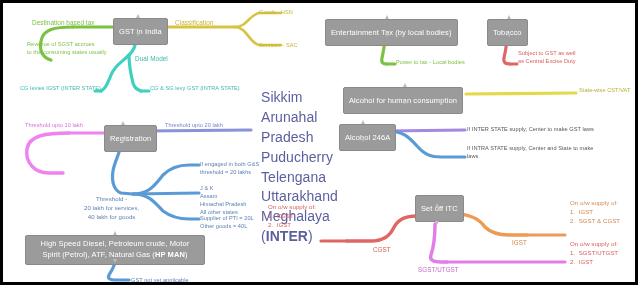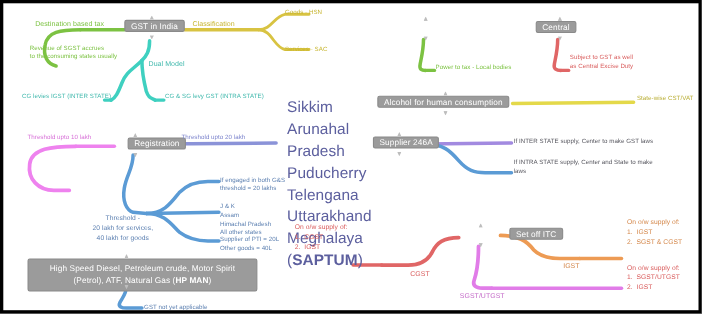--- a/index.html
+++ b/index.html
@@ -14,21 +14,21 @@
   }
   #wires{position:absolute;left:0;top:0;width:638px;height:285px;pointer-events:none;}
   .node{
     position:absolute;
     background:#9b9b9b;
     color:#ffffff;
     border:1px solid #8a8a8a;
     border-radius:2px;
     font-size:7.5px;
     line-height:1.25;
-    padding:0 5px;
+    padding:8px 5px;
     white-space:nowrap;
     box-sizing:border-box;
     letter-spacing:.1px;
   }
   .node.multi{white-space:normal;text-align:center;}
   .lbl{
     position:absolute;
     font-size:5.6px;
     line-height:1.42;
     white-space:pre;
@@ -121,44 +121,45 @@
     <g fill="none" stroke-linecap="round">
       <path d="M432 221 C432 236 430 246 428 252 C426 258 432 259 438 259 L444 259" stroke="#e17ce8" stroke-width="3.4"></path>
       <path d="M444 259 L562 259" stroke="#e17ce8" stroke-width="3.2"></path>
     </g>
   </svg>
 
   <div class="node" style="left:110px;top:15px;">GST in India</div>
   <div class="nub" style="left:133px;top:11px;"></div>
   <div class="nub d" style="left:133px;top:29px;"></div>
 
+  <div class="node" style="left:322px;top:16px;">Entertainment Tax (by local bodies)</div>
   <div class="nub" style="left:382px;top:12px;"></div>
   <div class="nub d" style="left:382px;top:30px;"></div>
 
-  <div class="node" style="left:484px;top:16px;">Central</div>
+  <div class="node" style="left:484px;top:16px;">Tobacco</div>
   <div class="nub" style="left:504px;top:12px;"></div>
   <div class="nub d" style="left:504px;top:30px;"></div>
 
   <div class="node" style="left:340px;top:84px;text-align:center;">Alcohol for human consumption</div>
   <div class="nub" style="left:400px;top:80px;"></div>
   <div class="nub d" style="left:400px;top:98px;"></div>
 
-  <div class="node" style="left:336px;top:121px;">Supplier 246A</div>
+  <div class="node" style="left:336px;top:121px;">Alcohol 246A</div>
   <div class="nub" style="left:358px;top:117px;"></div>
   <div class="nub d" style="left:358px;top:135px;"></div>
 
-  <div class="node" style="left:101px;top:122px;margin-left:12px;">Registration</div>
+  <div class="node" style="left:101px;top:122px;">Registration</div>
   <div class="nub" style="left:118px;top:118px;"></div>
   <div class="nub d" style="left:118px;top:136px;"></div>
 
-  <div class="node" style="left:412px;top:204px;margin-left:48px;">Set off ITC</div>
+  <div class="node" style="left:412px;top:192px;">Set off ITC</div>
   <div class="nub" style="left:432px;top:200px;"></div>
   <div class="nub d" style="left:432px;top:218px;"></div>
 
-  <div class="node multi" style="left:22px;top:232px;width:209px;padding:3px 6px;line-height:1.45;">High Speed Diesel, Petroleum crude, Motor Spirit (Petrol), ATF, Natural Gas (<b>HP MAN</b>)</div>
+  <div class="node multi" style="left:22px;top:232px;width:180px;padding:3px 6px;line-height:1.45;">High Speed Diesel, Petroleum crude, Motor Spirit (Petrol), ATF, Natural Gas (<b>HP MAN</b>)</div>
   <div class="nub" style="left:110px;top:228px;"></div>
   <div class="nub d" style="left:110px;top:256px;"></div>
 
   <div class="lbl" style="left:29px;top:15px;color:#7cc242;font-size:6.4px;">Destination based tax</div>
 
   <div class="lbl" style="left:24px;top:38px;color:#7cc242;">Revenue of SGST accrues
 to the consuming states usually</div>
 
   <div class="lbl" style="left:172px;top:15px;color:#c7b52f;font-size:6.4px;">Classification</div>
 
@@ -189,21 +190,21 @@
   <div class="lbl" style="left:162px;top:119px;color:#7b83cc;">Threshold upto 20 lakh</div>
 
 
   <div class="lbl big" style="left:258px;top:85px;color:#5c5f9e;">Sikkim
 Arunahal
 Pradesh
 Puducherry
 Telengana
 Uttarakhand
 Meghalaya
-(<b>SAPTUM</b>)</div>
+(<b>INTER</b>)</div>
 
   <div class="lbl mid" style="left:81px;top:192px;color:#5b7fb0;text-align:center;">Threshold -
 20 lakh for services,
 40 lakh for goods</div>
 
   <div class="lbl" style="left:197px;top:158px;color:#5b7fb0;">If engaged in both G&amp;S
 threshold = 20 lakhs</div>
 
   <div class="lbl" style="left:197px;top:182px;color:#5b7fb0;">J &amp; K
 Assam

